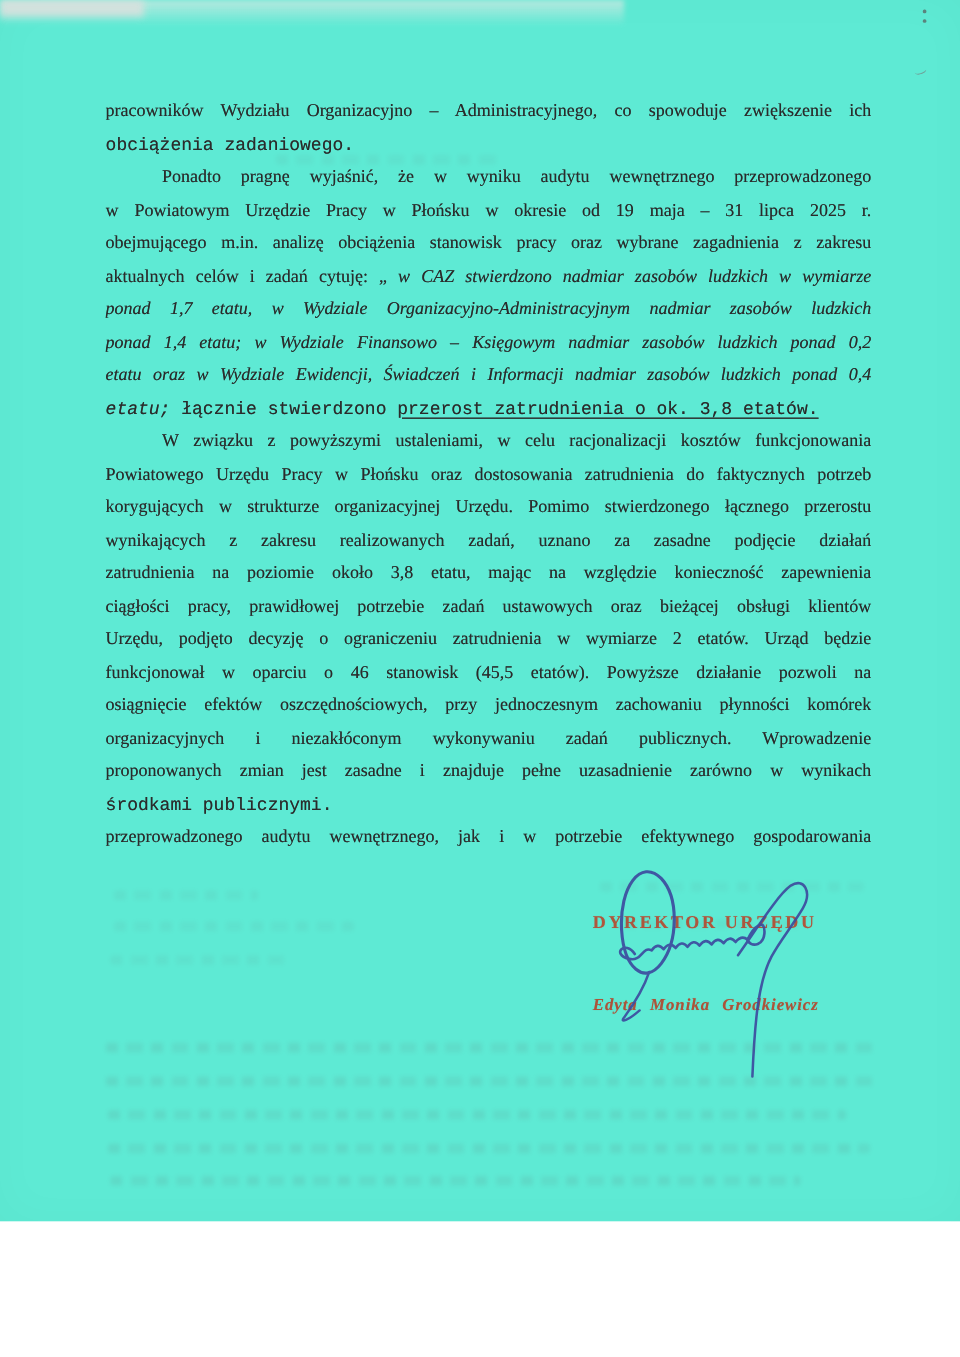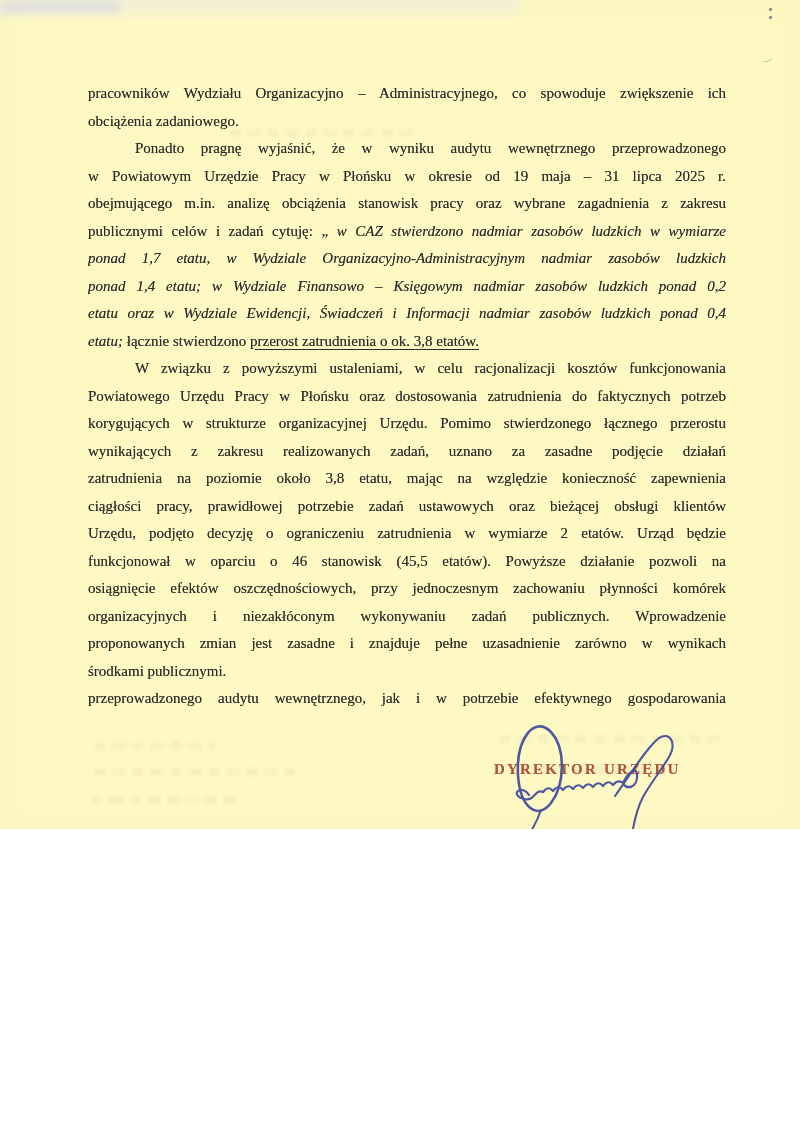--- a/index.html
+++ b/index.html
@@ -1,36 +1,36 @@
 <!DOCTYPE html>
 <html lang="pl"><head>
 <meta charset="utf-8">
 <style>
   html,body{margin:0;padding:0;background:#ffffff;}
   .page{
     position:relative;
-    width:800px;height:829px;
-    background:#fef9c3;
+    width:800px;height:1018px;
+    background:#5eead4;
     overflow:hidden;
     font-family:"Liberation Serif","DejaVu Serif",serif;
     box-shadow:inset 0 0 40px rgba(0,0,0,0.025);
   }
   
   .doc-body{
     position:absolute;left:88px;top:80px;width:638px;
     color:#2b2b2b;
     font-size:15px;
     text-shadow:0 0 0.5px rgba(35,35,35,0.6);
   }
   .line{
     height:27.5px;line-height:27.5px;
     text-align:justify;text-align-last:justify;
     overflow:hidden;white-space:normal;
   }
-  .line.left{text-align:center;text-align-last:left;}
+  .line.left{text-align:center;text-align-last:left;font-family:Liberation Mono, monospace;}
   .line.indent{padding-left:47px;}
   .seg-normal{font-style:normal;}
   .seg-italic{font-style:italic;}
   .seg-underline{text-decoration:underline;text-underline-offset:3px;}
   
   .sig-title{
     position:absolute;left:494px;top:761px;
     color:#b0563c;font-size:15px;font-weight:bold;
     letter-spacing:2.2px;white-space:nowrap;
     text-shadow:0 0 0.6px rgba(176,86,60,0.55);
@@ -87,21 +87,21 @@
   <div class="speck-tilde"></div>
 
   <div class="ghost faint" style="left:230px;top:129px;width:190px"></div>
 
   <div class="doc-body" id="doc-body">
       <div class="line"><span class="seg-normal">pracowników Wydziału Organizacyjno – Administracyjnego, co spowoduje zwiększenie ich</span></div>
       <div class="line left"><span class="seg-normal">obciążenia zadaniowego.</span></div>
       <div class="line indent"><span class="seg-normal">Ponadto pragnę wyjaśnić, że w wyniku audytu wewnętrznego przeprowadzonego</span></div>
       <div class="line"><span class="seg-normal">w Powiatowym Urzędzie Pracy w Płońsku w okresie od 19 maja – 31 lipca 2025 r.</span></div>
       <div class="line"><span class="seg-normal">obejmującego m.in. analizę obciążenia stanowisk pracy oraz wybrane zagadnienia z zakresu</span></div>
-      <div class="line"><span class="seg-normal">publicznymi celów i zadań cytuję: „ </span><span class="seg-italic">w CAZ stwierdzono nadmiar zasobów ludzkich w wymiarze</span></div>
+      <div class="line"><span class="seg-normal">aktualnych celów i zadań cytuję: „ </span><span class="seg-italic">w CAZ stwierdzono nadmiar zasobów ludzkich w wymiarze</span></div>
       <div class="line"><span class="seg-italic">ponad 1,7 etatu, w Wydziale Organizacyjno-Administracyjnym nadmiar zasobów ludzkich</span></div>
       <div class="line"><span class="seg-italic">ponad 1,4 etatu; w Wydziale Finansowo – Księgowym nadmiar zasobów ludzkich ponad 0,2</span></div>
       <div class="line"><span class="seg-italic">etatu oraz w Wydziale Ewidencji, Świadczeń i Informacji nadmiar zasobów ludzkich ponad 0,4</span></div>
       <div class="line left"><span class="seg-italic">etatu;</span><span class="seg-normal"> łącznie stwierdzono </span><span class="seg-underline">przerost zatrudnienia o ok. 3,8 etatów.</span></div>
       <div class="line indent"><span class="seg-normal">W związku z powyższymi ustaleniami, w celu racjonalizacji kosztów funkcjonowania</span></div>
       <div class="line"><span class="seg-normal">Powiatowego Urzędu Pracy w Płońsku oraz dostosowania zatrudnienia do faktycznych potrzeb</span></div>
       <div class="line"><span class="seg-normal">korygujących w strukturze organizacyjnej Urzędu. Pomimo stwierdzonego łącznego przerostu</span></div>
       <div class="line"><span class="seg-normal">wynikających z zakresu realizowanych zadań, uznano za zasadne podjęcie działań</span></div>
       <div class="line"><span class="seg-normal">zatrudnienia na poziomie około 3,8 etatu, mając na względzie konieczność zapewnienia</span></div>
       <div class="line"><span class="seg-normal">ciągłości pracy, prawidłowej potrzebie zadań ustawowych oraz bieżącej obsługi klientów</span></div>

